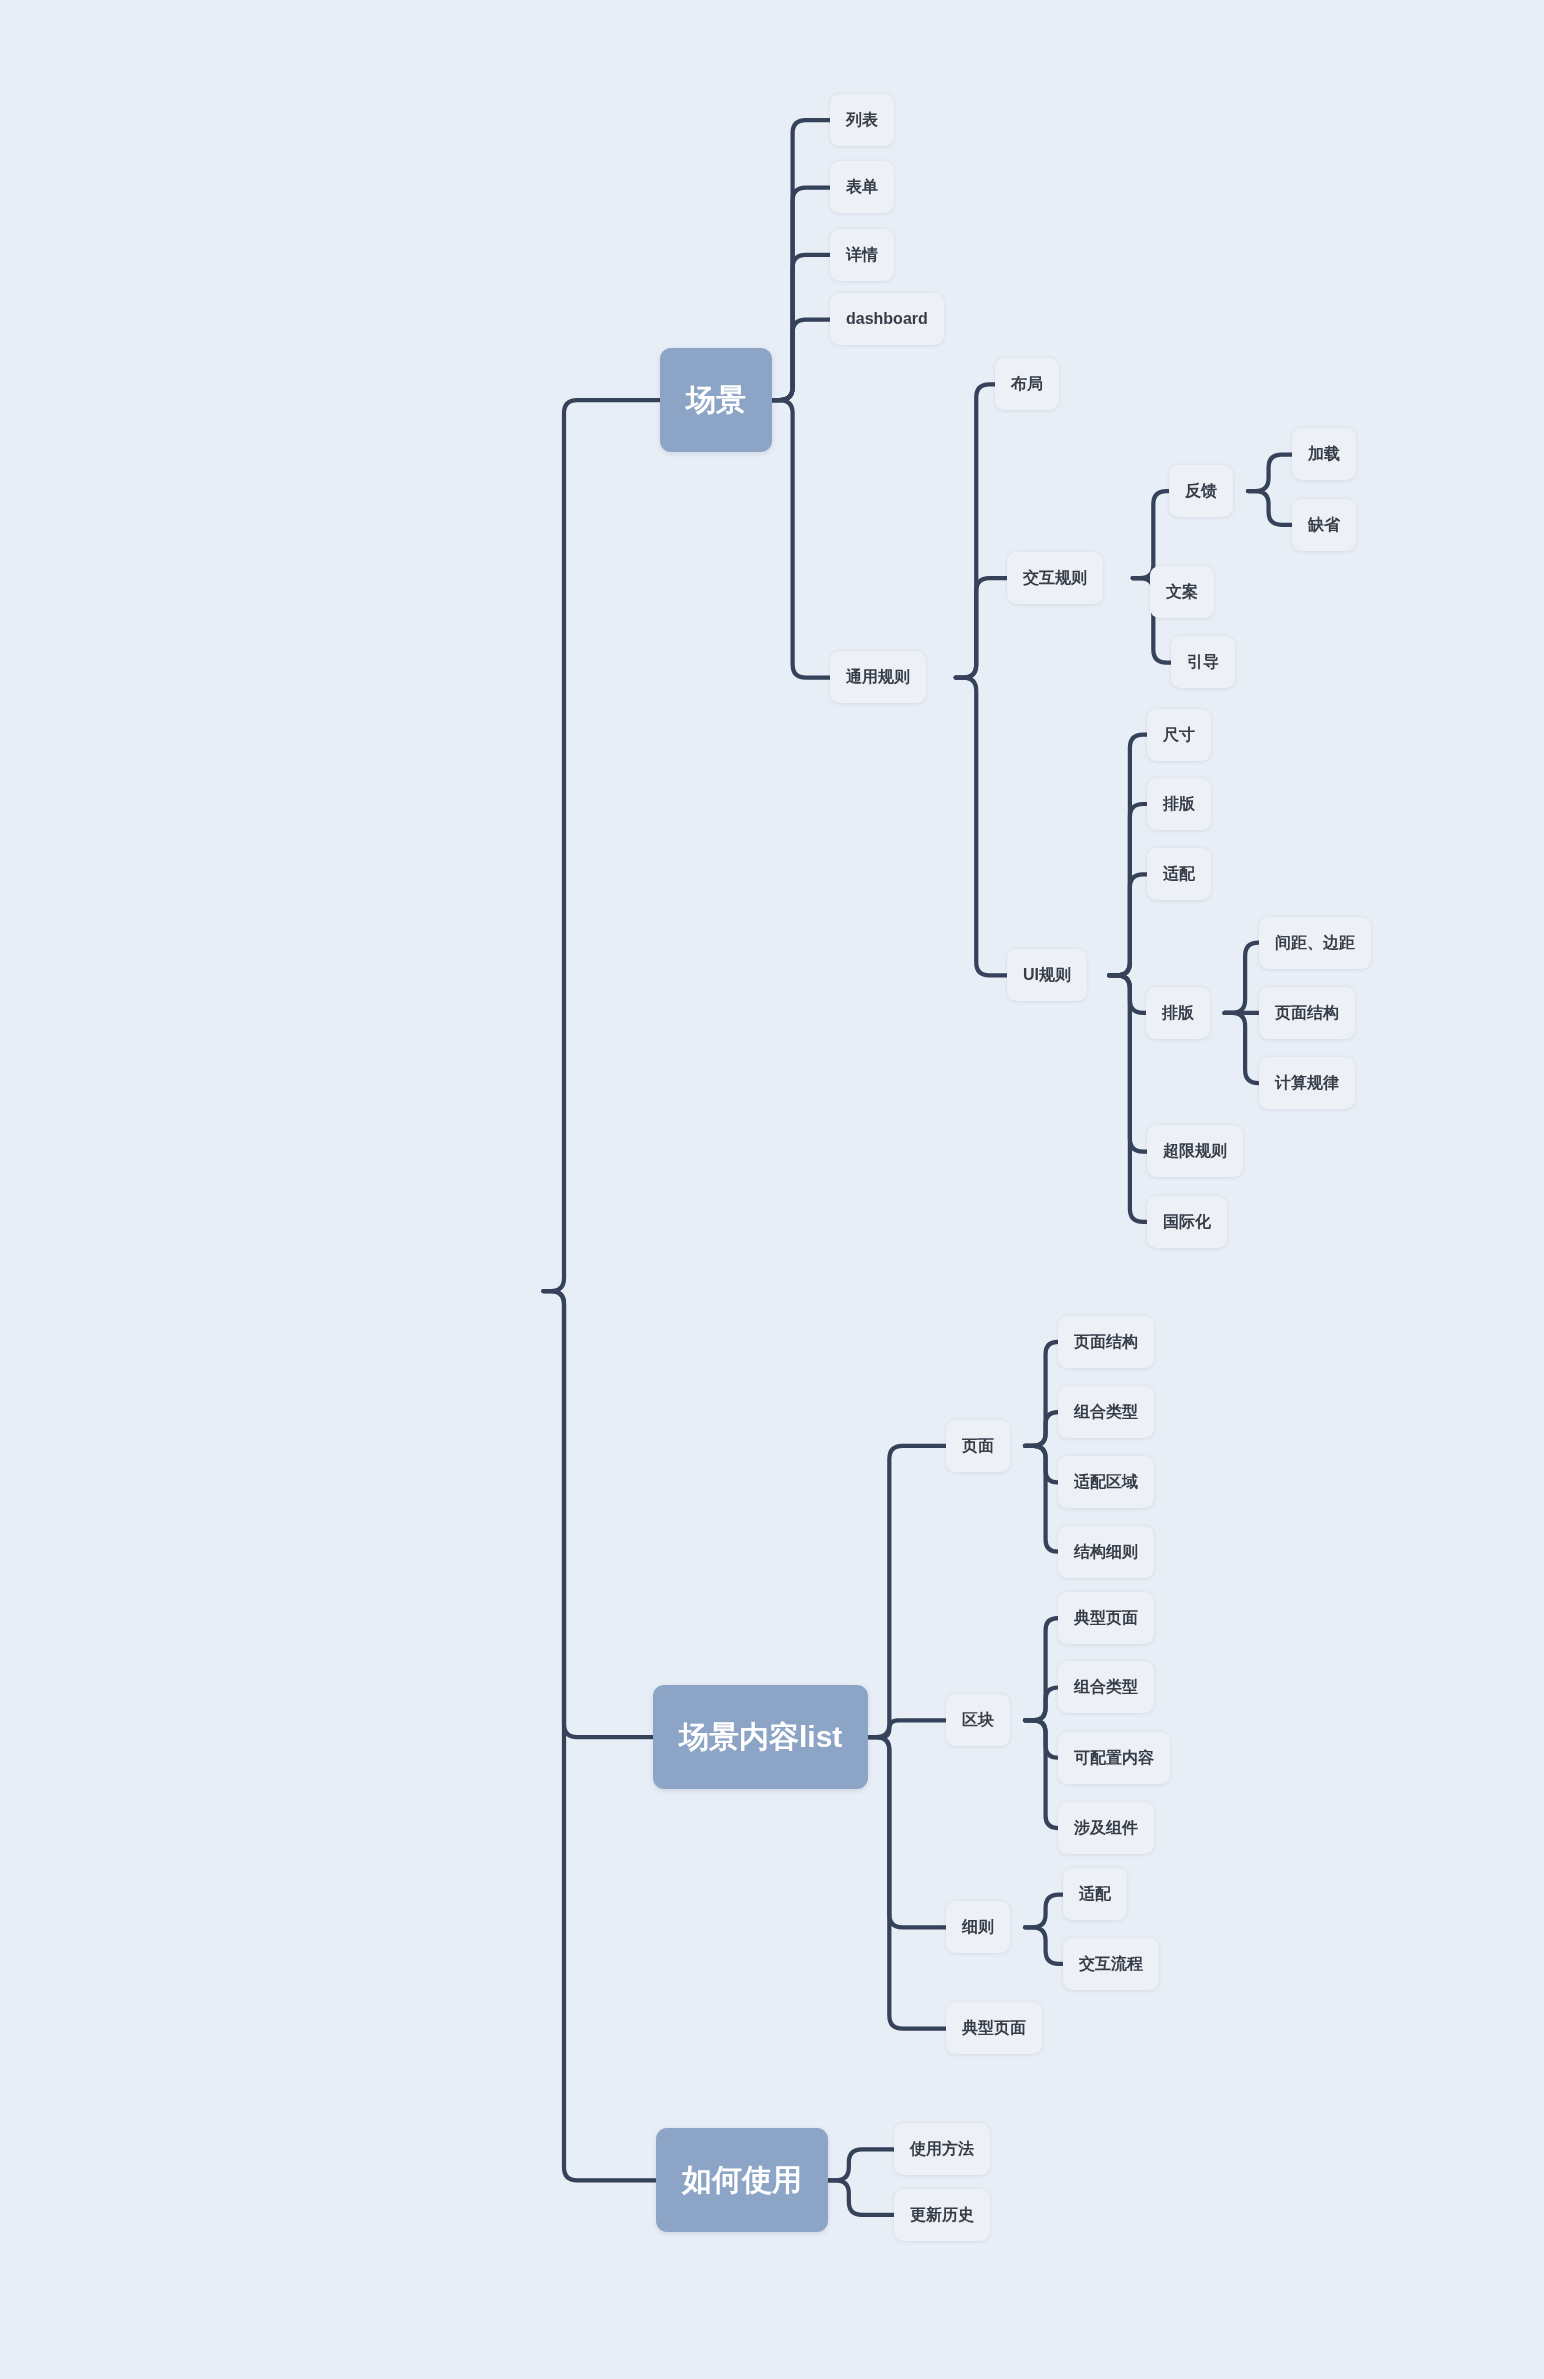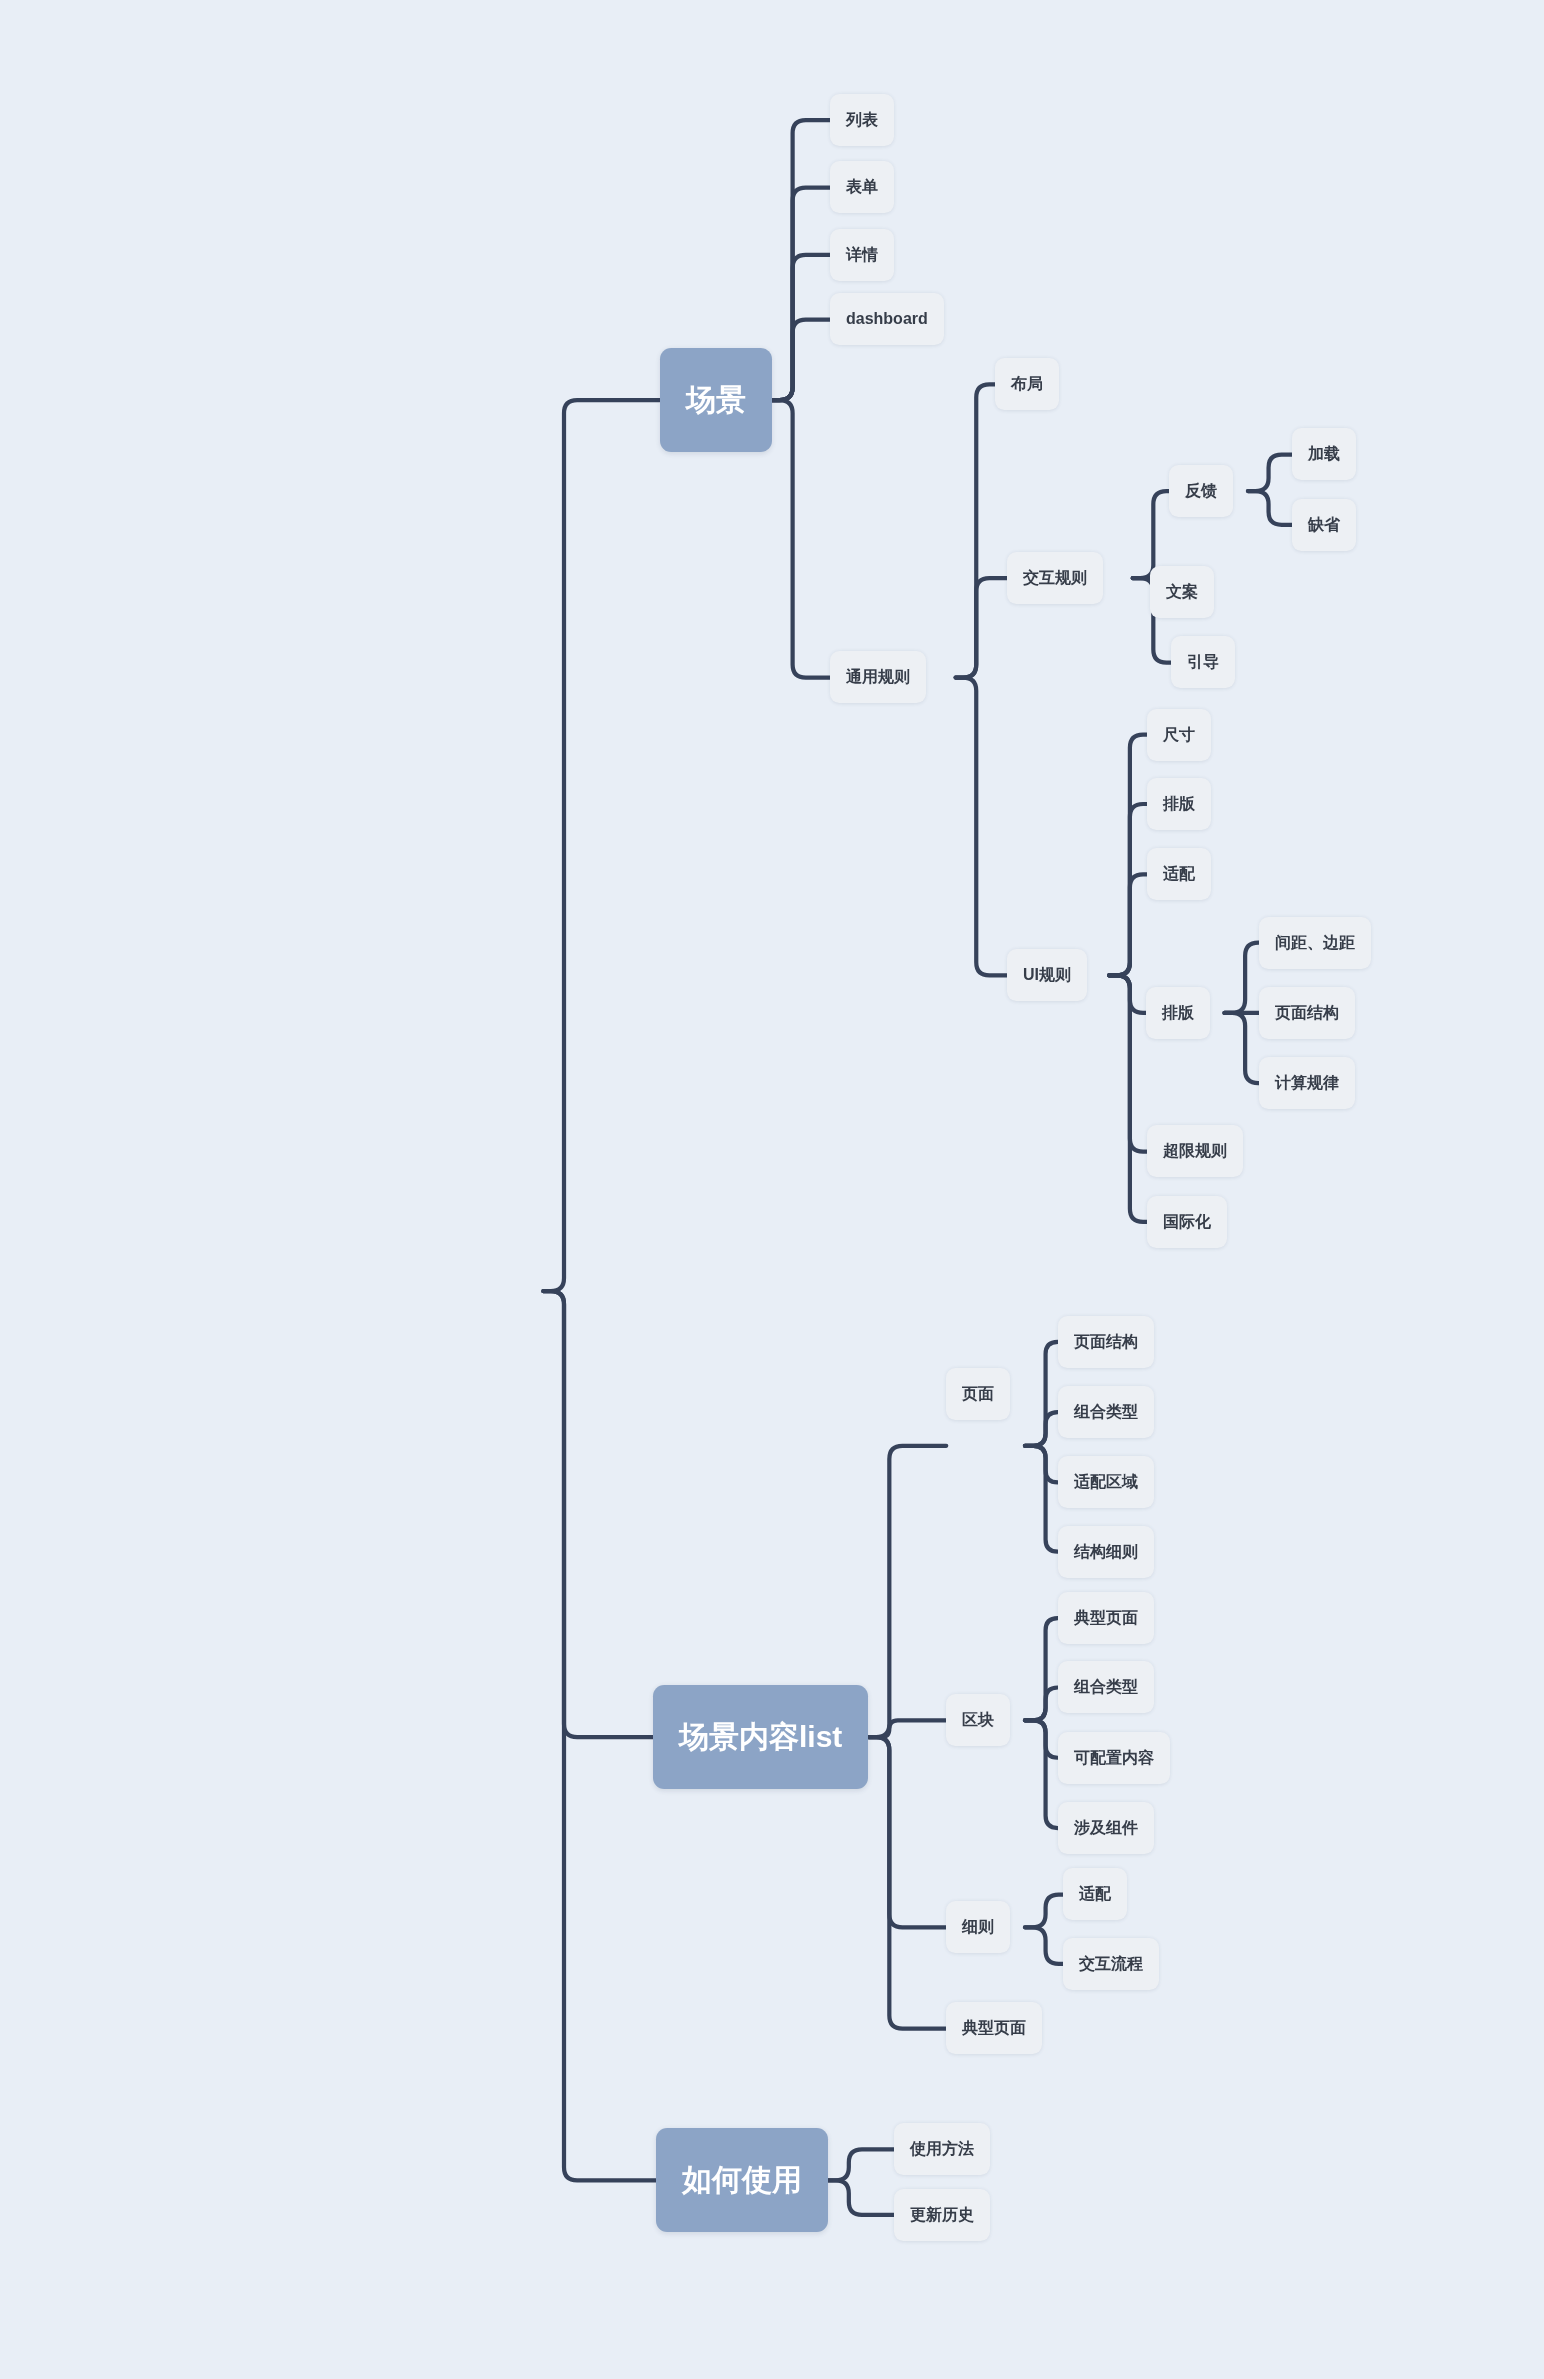--- a/index.html
+++ b/index.html
@@ -125,21 +125,21 @@
     <div class="node node-leaf" style="left: 1147px; top: 735px;">尺寸</div>
     <div class="node node-leaf" style="left: 1147px; top: 804px;">排版</div>
     <div class="node node-leaf" style="left: 1147px; top: 874px;">适配</div>
     <div class="node node-leaf" style="left: 1146px; top: 1013px;">排版</div>
     <div class="node node-leaf" style="left: 1259px; top: 943px;">间距、边距</div>
     <div class="node node-leaf" style="left: 1259px; top: 1013px;">页面结构</div>
     <div class="node node-leaf" style="left: 1259px; top: 1083px;">计算规律</div>
     <div class="node node-leaf" style="left: 1147px; top: 1151px;">超限规则</div>
     <div class="node node-leaf" style="left: 1147px; top: 1222px;">国际化</div>
     <div class="node node-branch" style="left: 653px; top: 1737px;">场景内容list</div>
-    <div class="node node-leaf" style="left: 946px; top: 1394px;">页面</div>
+    <div class="node node-leaf" style="left: 946px; top: 1446px;">页面</div>
     <div class="node node-leaf" style="left: 1058px; top: 1342px;">页面结构</div>
     <div class="node node-leaf" style="left: 1058px; top: 1412px;">组合类型</div>
     <div class="node node-leaf" style="left: 1058px; top: 1482px;">适配区域</div>
     <div class="node node-leaf" style="left: 1058px; top: 1552px;">结构细则</div>
     <div class="node node-leaf" style="left: 946px; top: 1720px;">区块</div>
     <div class="node node-leaf" style="left: 1058px; top: 1618px;">典型页面</div>
     <div class="node node-leaf" style="left: 1058px; top: 1687px;">组合类型</div>
     <div class="node node-leaf" style="left: 1058px; top: 1758px;">可配置内容</div>
     <div class="node node-leaf" style="left: 1058px; top: 1828px;">涉及组件</div>
     <div class="node node-leaf" style="left: 946px; top: 1927px;">细则</div>

